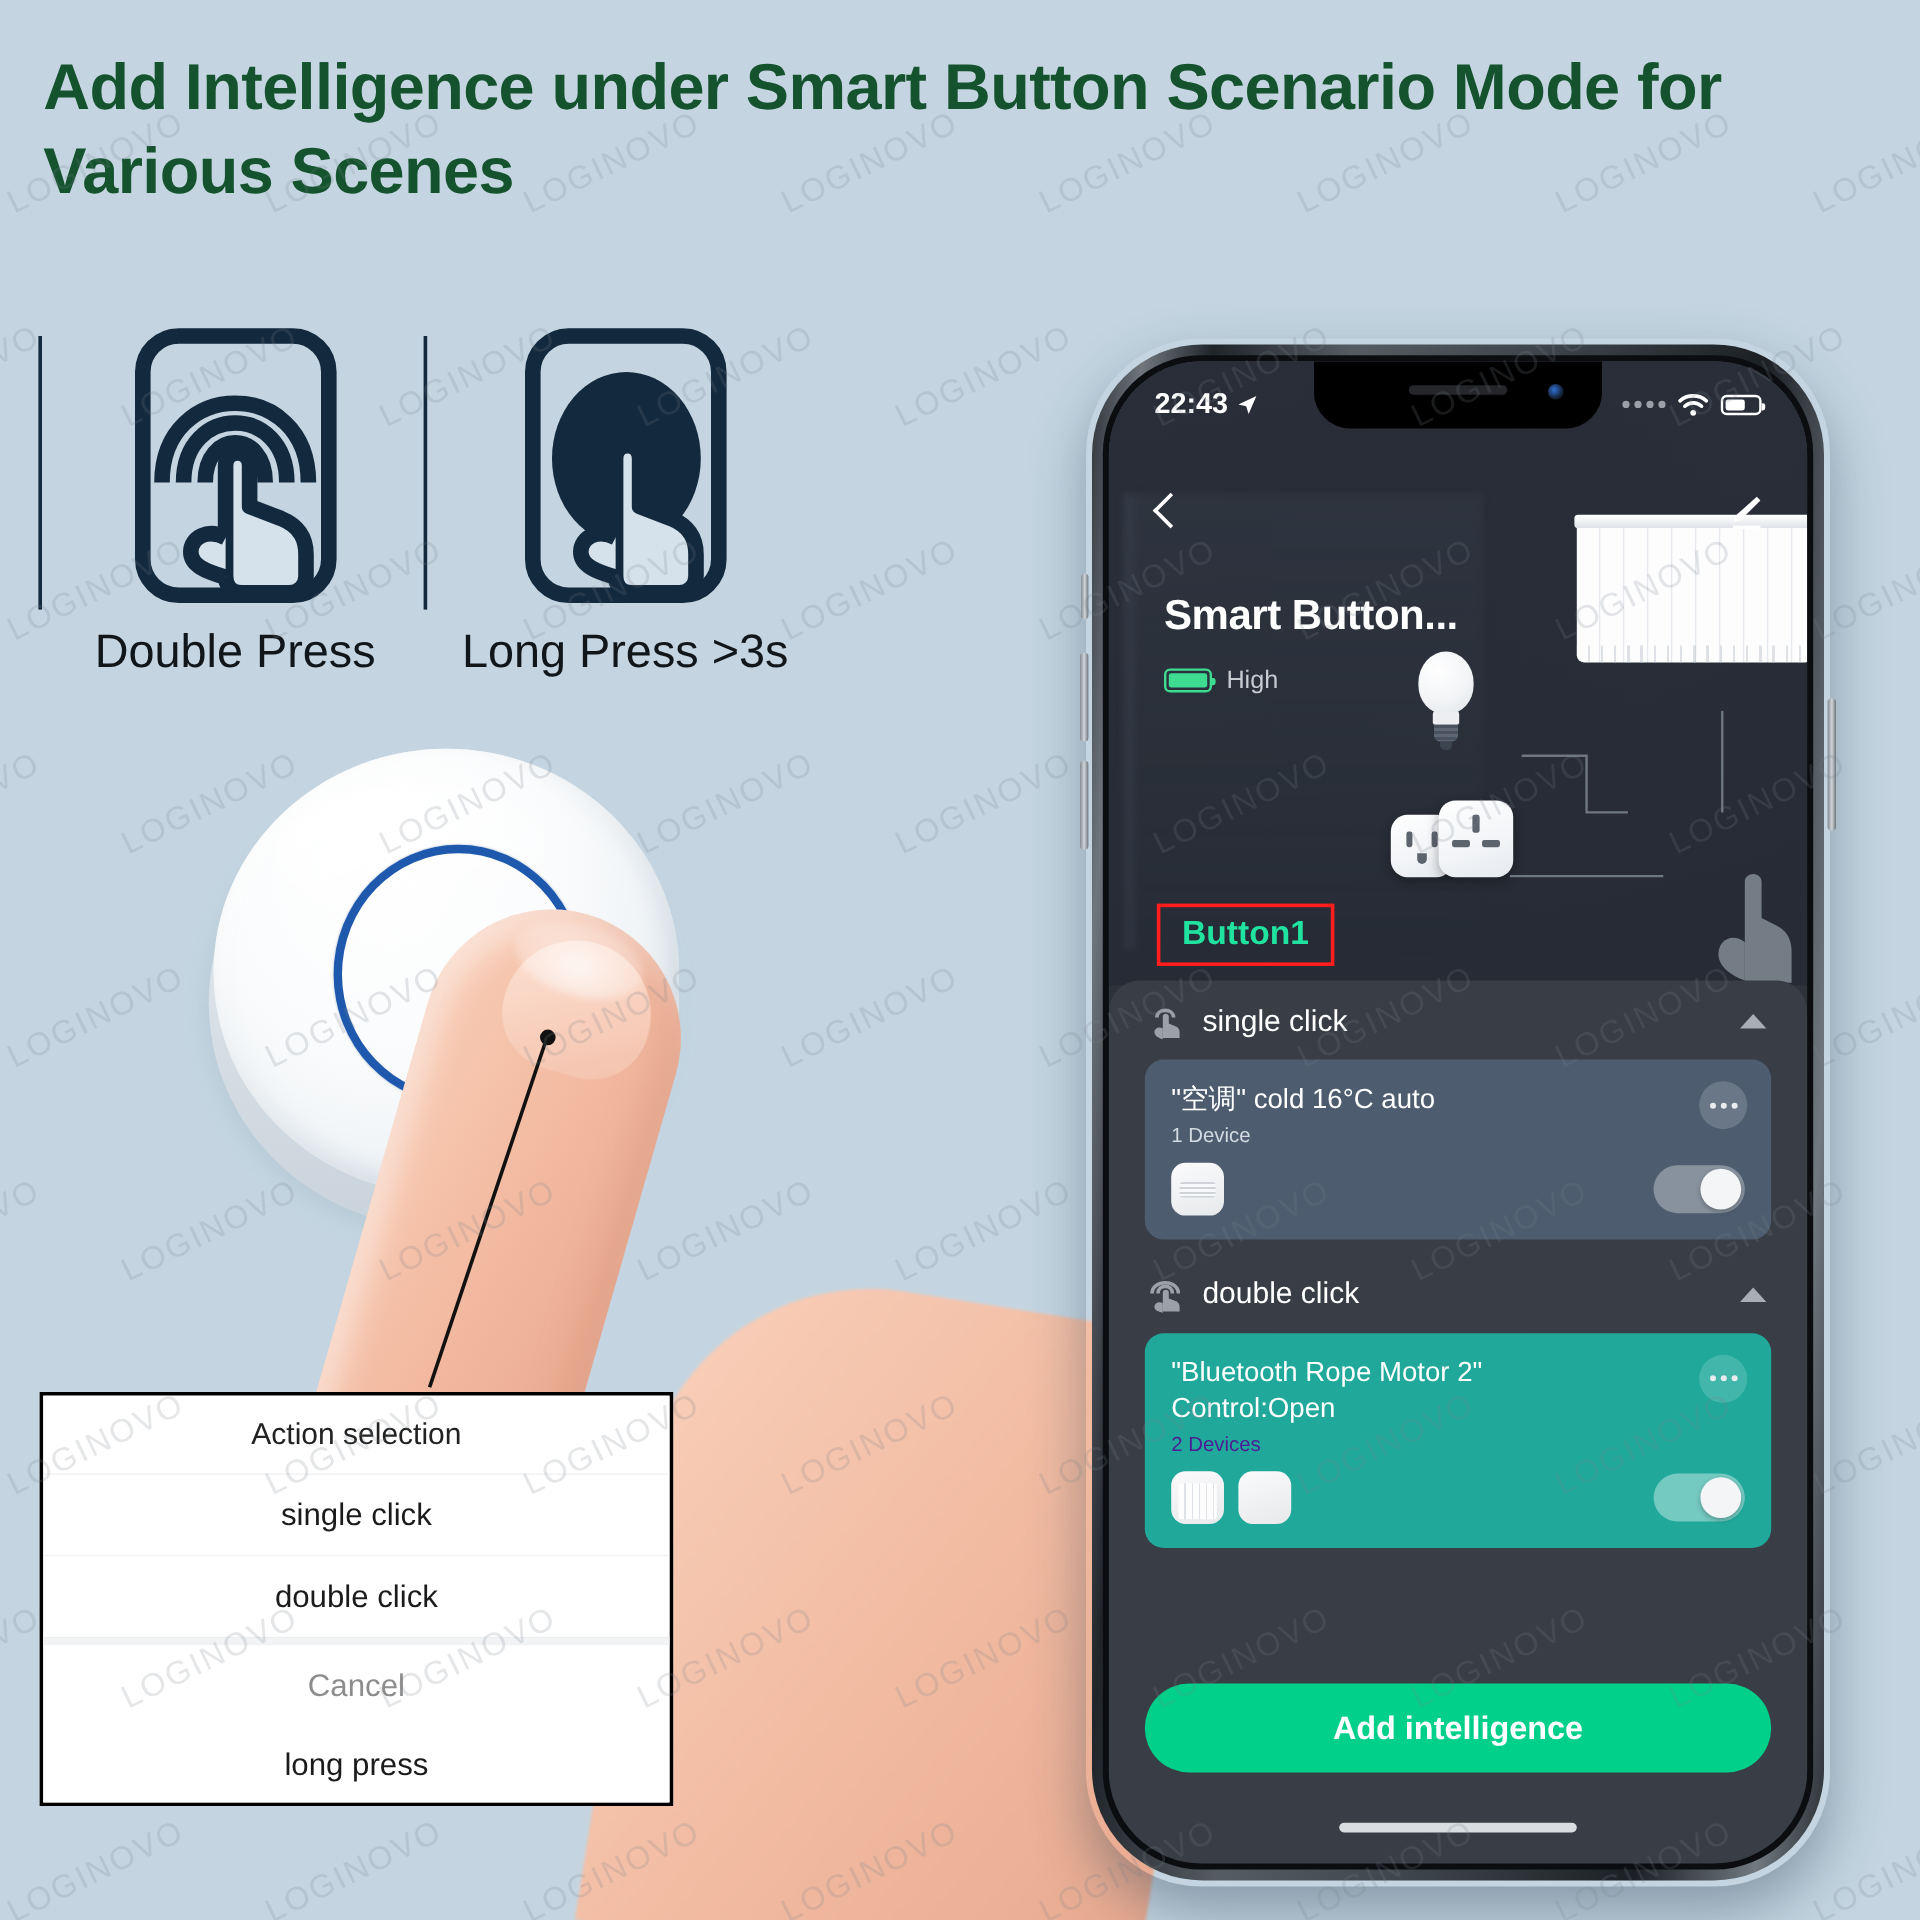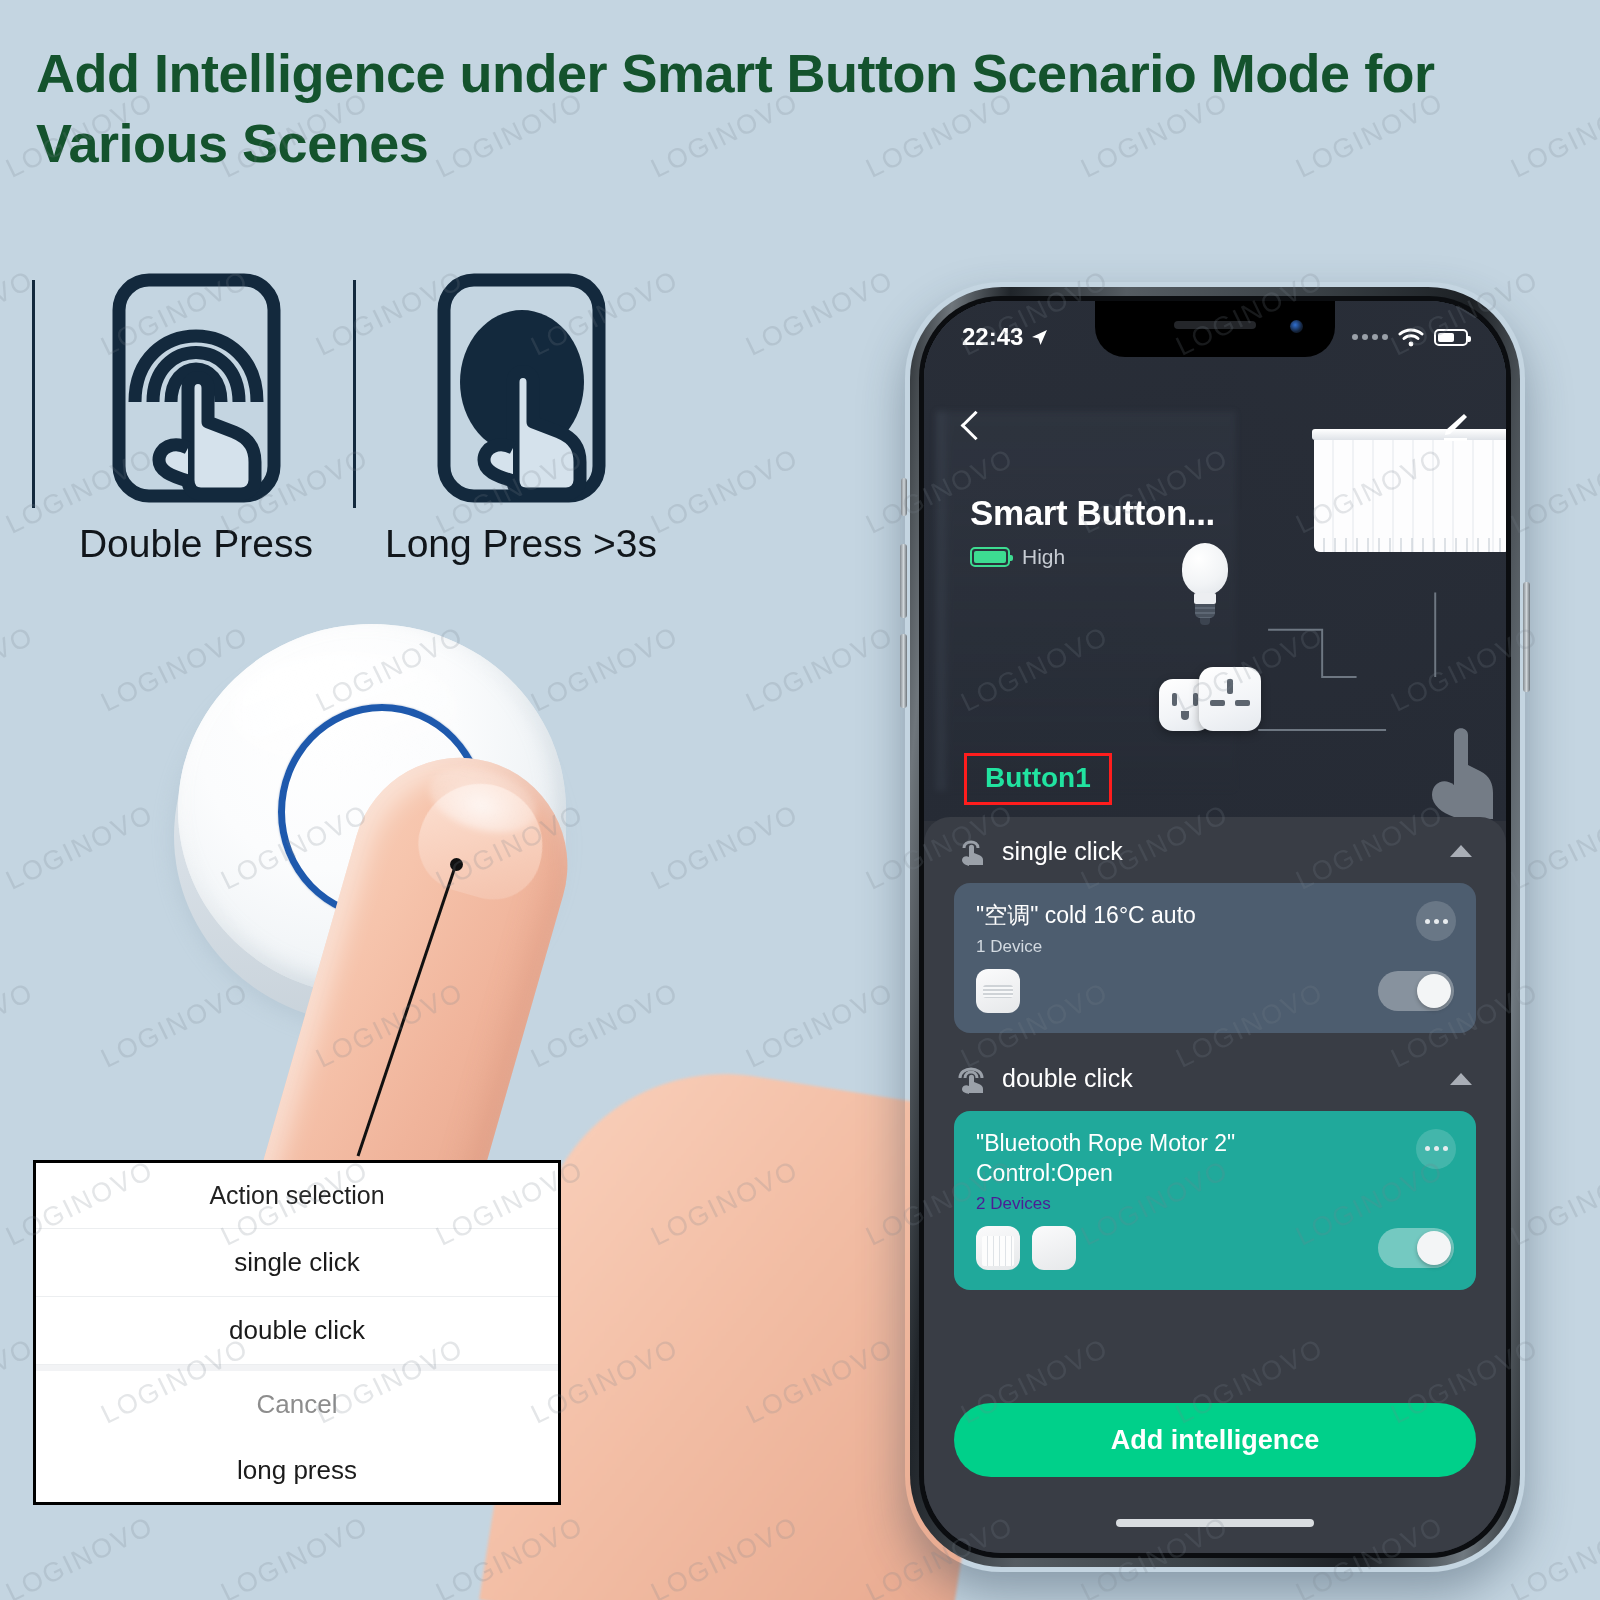--- a/index.html
+++ b/index.html
@@ -321,21 +321,21 @@
   }
   .back-chev::before {
     content: ""; position: absolute; left: 5px; top: 6px;
     width: 18px; height: 18px;
     border-left: 3.5px solid #fff; border-bottom: 3.5px solid #fff;
     transform: rotate(45deg);
   }
   .hero-text { position: absolute; left: 46px; top: 192px; z-index: 16; width: 270px; }
   .hero-title { font-size: 35px; font-weight: 700; color: #fff; letter-spacing: -0.4px; }
   .hero-sub { margin-top: 14px; font-size: 19px; line-height: 1.45; color: #aab0b8; }
-  .battrow { margin-top: 12px; display: flex; align-items: center; gap: 12px; }
+  .battrow { margin-top: 22px; display: flex; align-items: center; gap: 12px; }
   .batt-green {
     width: 40px; height: 20px; border: 2px solid #3ddc91; border-radius: 5px;
     position: relative; padding: 2px;
   }
   .batt-green::after {
     content: ""; position: absolute; right: -5px; top: 6px;
     width: 3px; height: 6px; background: #3ddc91; border-radius: 0 2px 2px 0;
   }
   .batt-green i { display: block; width: 100%; height: 100%; background: #3ddc91; border-radius: 2px; }
   .batt-label { font-size: 21px; color: #c7ccd3; font-weight: 500; }

